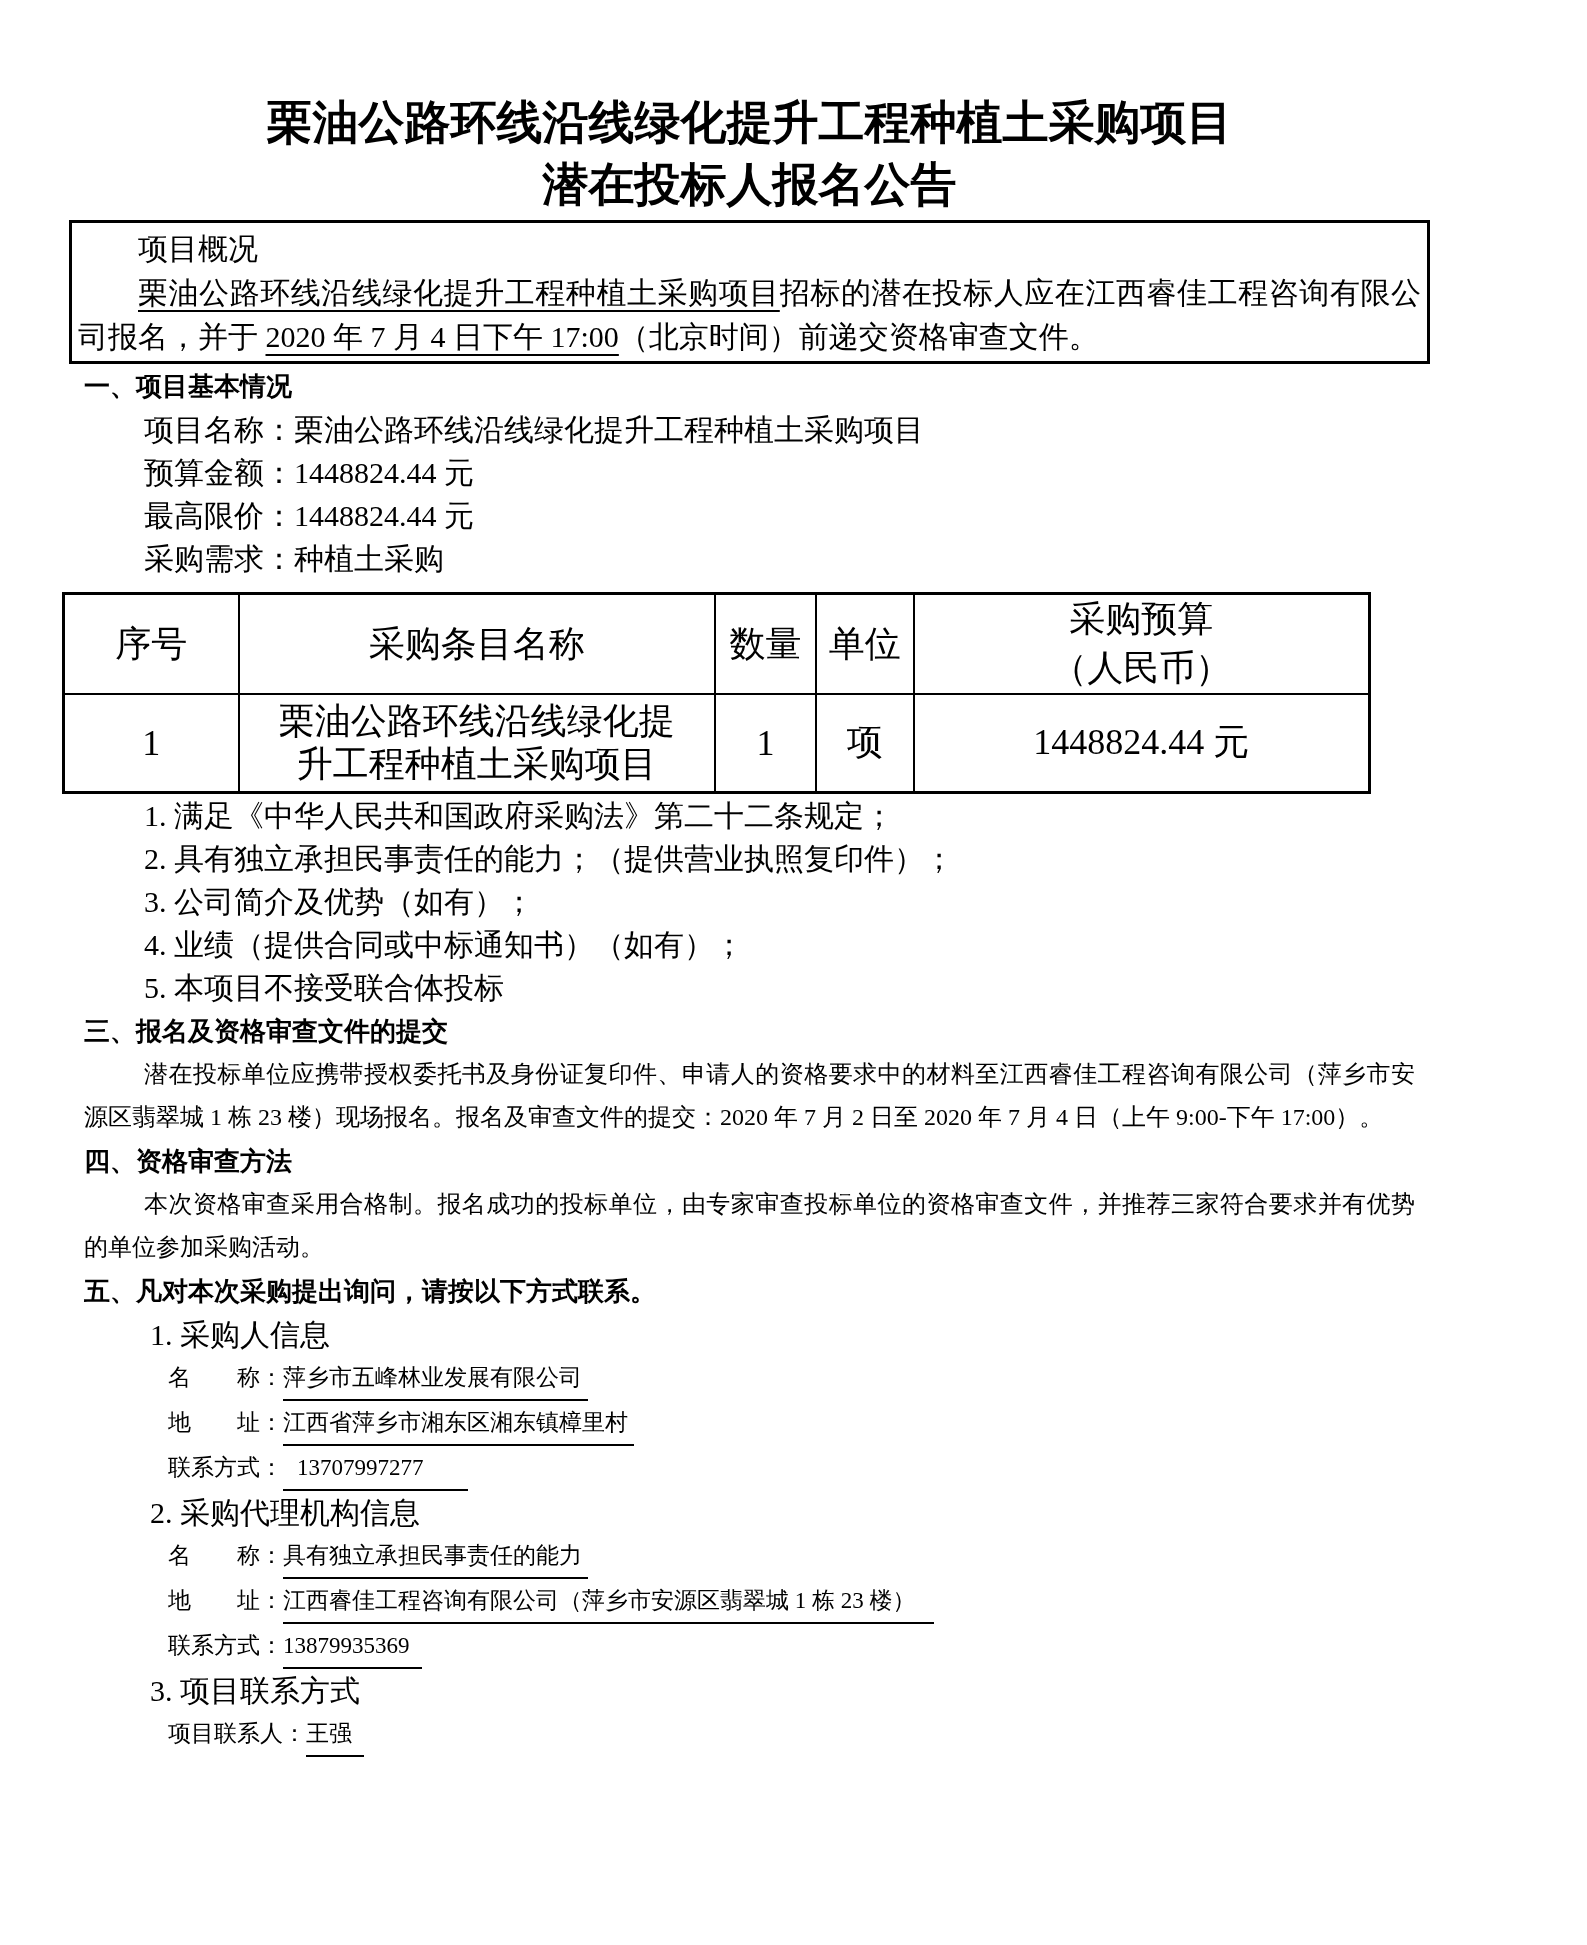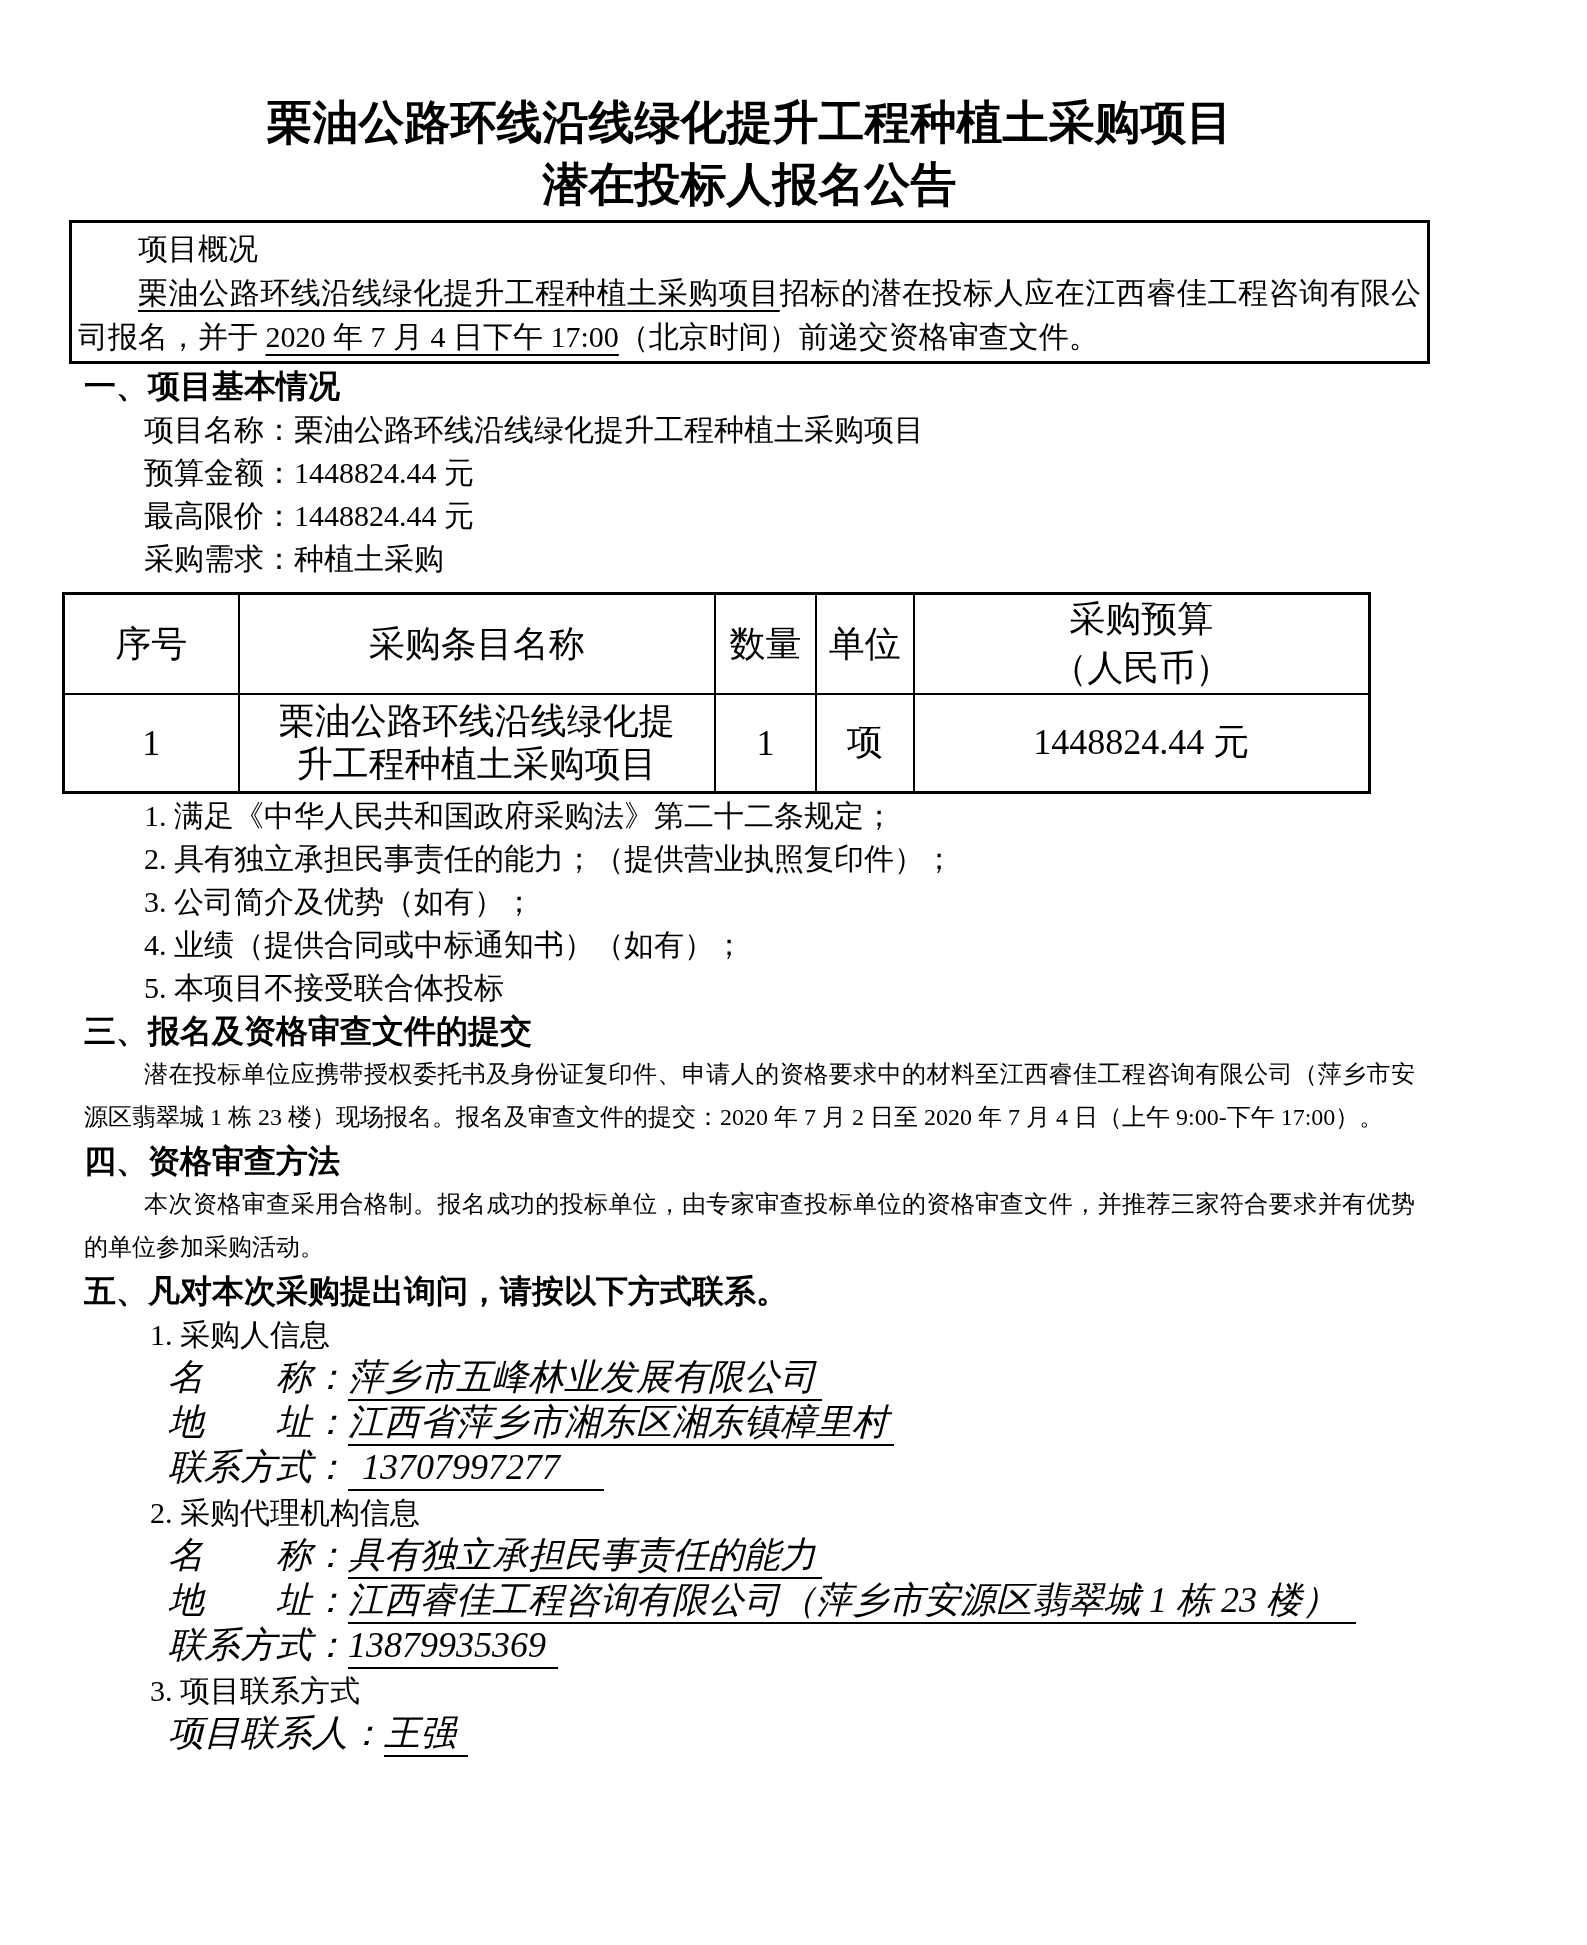--- a/index.html
+++ b/index.html
@@ -26,21 +26,21 @@
     margin: 4px -15px 0 -15px;
     padding: 4px 6px 2px 6px;
     font-size: 30px;
     line-height: 44px;
   }
   .overview-box p { margin: 0; }
   .indent { text-indent: 60px; }
   .just { text-align: justify; }
   h2.sec {
     font-family: "Liberation Sans", "DejaVu Sans", sans-serif;
-    font-size: 32px;
+    font-size: 26px;
     font-weight: 700;
     line-height: 44px;
     margin: 0;
   }
   .mt6 { margin-top: 6px; }
   .bodyline {
     font-size: 30px;
     line-height: 43px;
     margin-left: 60px;
   }
@@ -79,24 +79,23 @@
   .col-unit  { width: 7.5%; }
   .col-budget{ width: 34.9%; }
   .prewrap { white-space: pre-line; }
   .cell-name { padding: 0 36px !important; line-height: 43px; }
   .sub-heading {
     font-size: 30px;
     line-height: 43px;
     margin-left: 66px;
   }
   .contact-line {
-    font-size: 36px;
+    font-size: 23px;
     line-height: 43px;
     margin-left: 84px;
-    font-style: italic;
   }
   .uv {
     display: inline-block;
     border-bottom: 2px solid #000;
     padding: 0 6px 0 0;
   }
   .pad-tel1 { padding: 0 44px 0 14px; }
   .pad-wide { padding-right: 18px; }
   .pad-sm   { padding-right: 12px; }
 </style>

